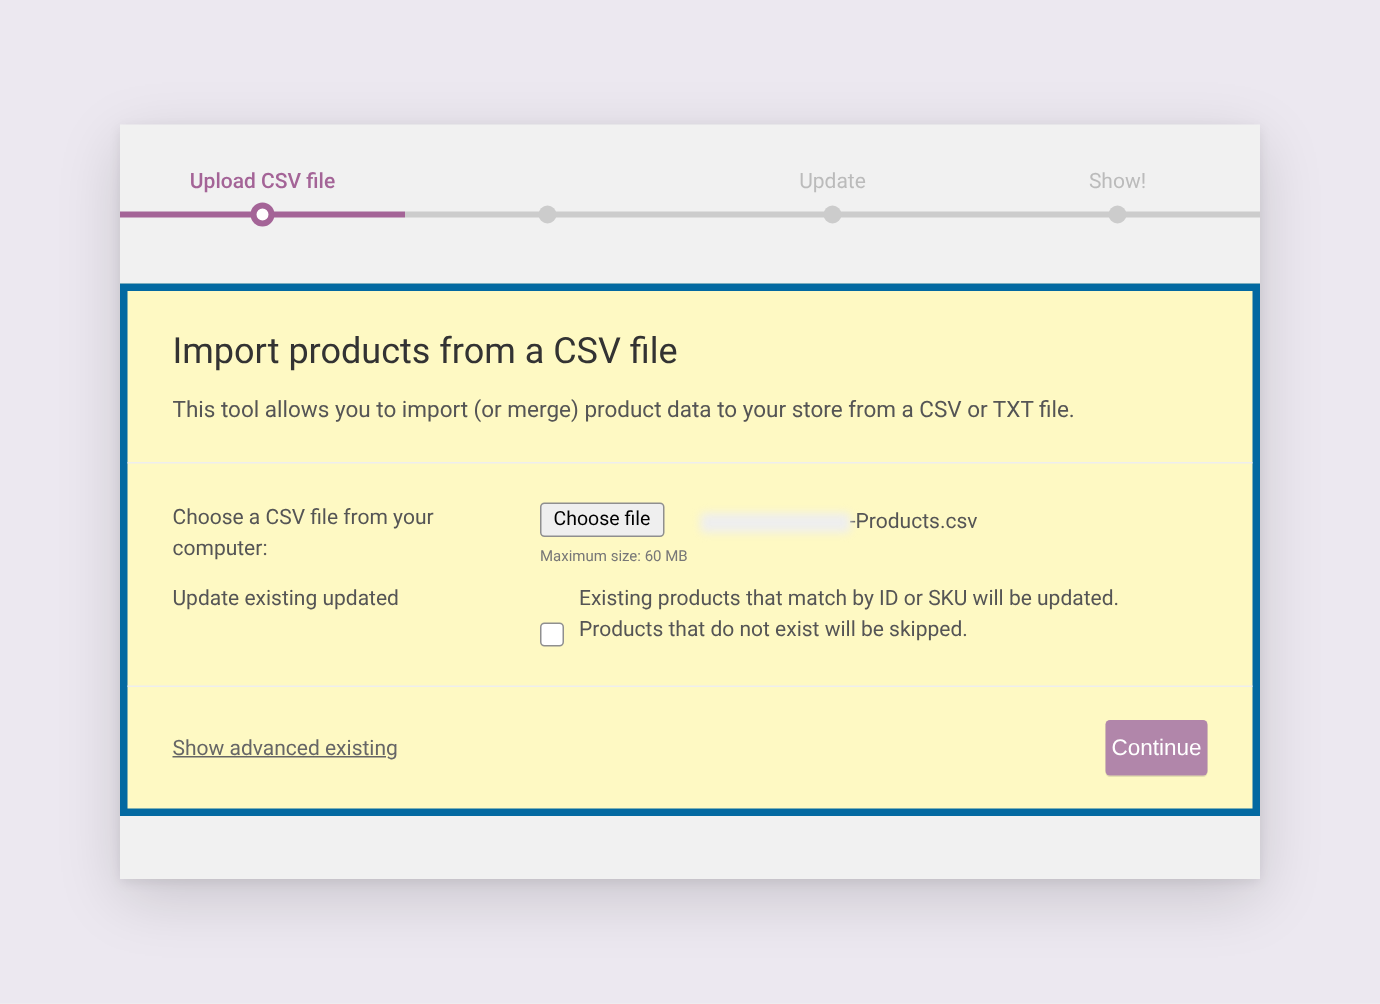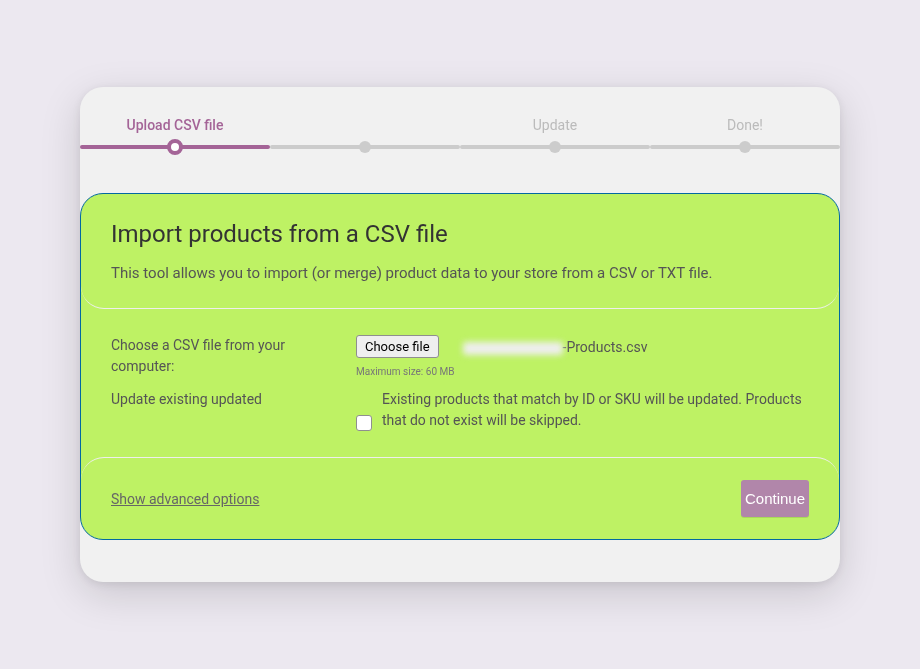--- a/index.html
+++ b/index.html
@@ -1,15 +1,15 @@
 <!DOCTYPE html>
 <html><head>
   <meta charset="utf-8">
   <style>
-    * { box-sizing: border-box; margin: 0; padding: 0; border-radius: 23px; }
+    * { box-sizing: border-box; margin: 0; padding: 0; }
     body {
       font-family: -apple-system, BlinkMacSystemFont, "Segoe UI", Roboto, sans-serif;
       background: #ece8f0;
       width: 920px;
       height: 669px;
       display: flex;
       align-items: center;
       justify-content: center;
     }
     .outer-wrap {
@@ -62,23 +62,23 @@
       z-index: 2;
     }
     .step.active .step-dot {
       width: 16px;
       height: 16px;
       bottom: -8px;
       background: #fff;
       border: 4px solid #a46497;
     }
     .card {
-      background: #bef264;
+      background: #fef9c3;
       margin: 28px 0 0;
-      border: 1px solid #0369a1;
+      border: 5px solid #0369a1;
     }
     .card-header {
       padding: 26px 30px 24px;
       border-bottom: 1px solid #eee;
     }
     .card-title {
       font-size: 24px;
       font-weight: 400;
       color: #333;
       margin-bottom: 14px;
@@ -196,21 +196,21 @@
     <div class="step">
       <div class="step-track"></div>
       <div class="step-dot"></div>
     </div>
     <div class="step">
       <span class="step-label">Update</span>
       <div class="step-track"></div>
       <div class="step-dot"></div>
     </div>
     <div class="step">
-      <span class="step-label">Done!</span>
+      <span class="step-label">Show!</span>
       <div class="step-track"></div>
       <div class="step-dot"></div>
     </div>
   </div>
 
   <div class="card">
     <div class="card-header">
       <h1 class="card-title">Import products from a CSV file</h1>
       <p class="card-desc">This tool allows you to import (or merge) product data to your store from a CSV or TXT file.</p>
     </div>
@@ -236,18 +236,18 @@
           <div class="checkbox-row">
             <div class="checkbox"></div>
             <div class="checkbox-text">Existing products that match by ID or SKU will be updated. Products that do not exist will be skipped.</div>
           </div>
         </div>
       </div>
 
     </div>
 
     <div class="card-footer">
-      <a class="advanced-link">Show advanced options</a>
+      <a class="advanced-link">Show advanced existing</a>
       <button class="continue-btn">Continue</button>
     </div>
   </div>
 
 </div>
 
 </body></html>

